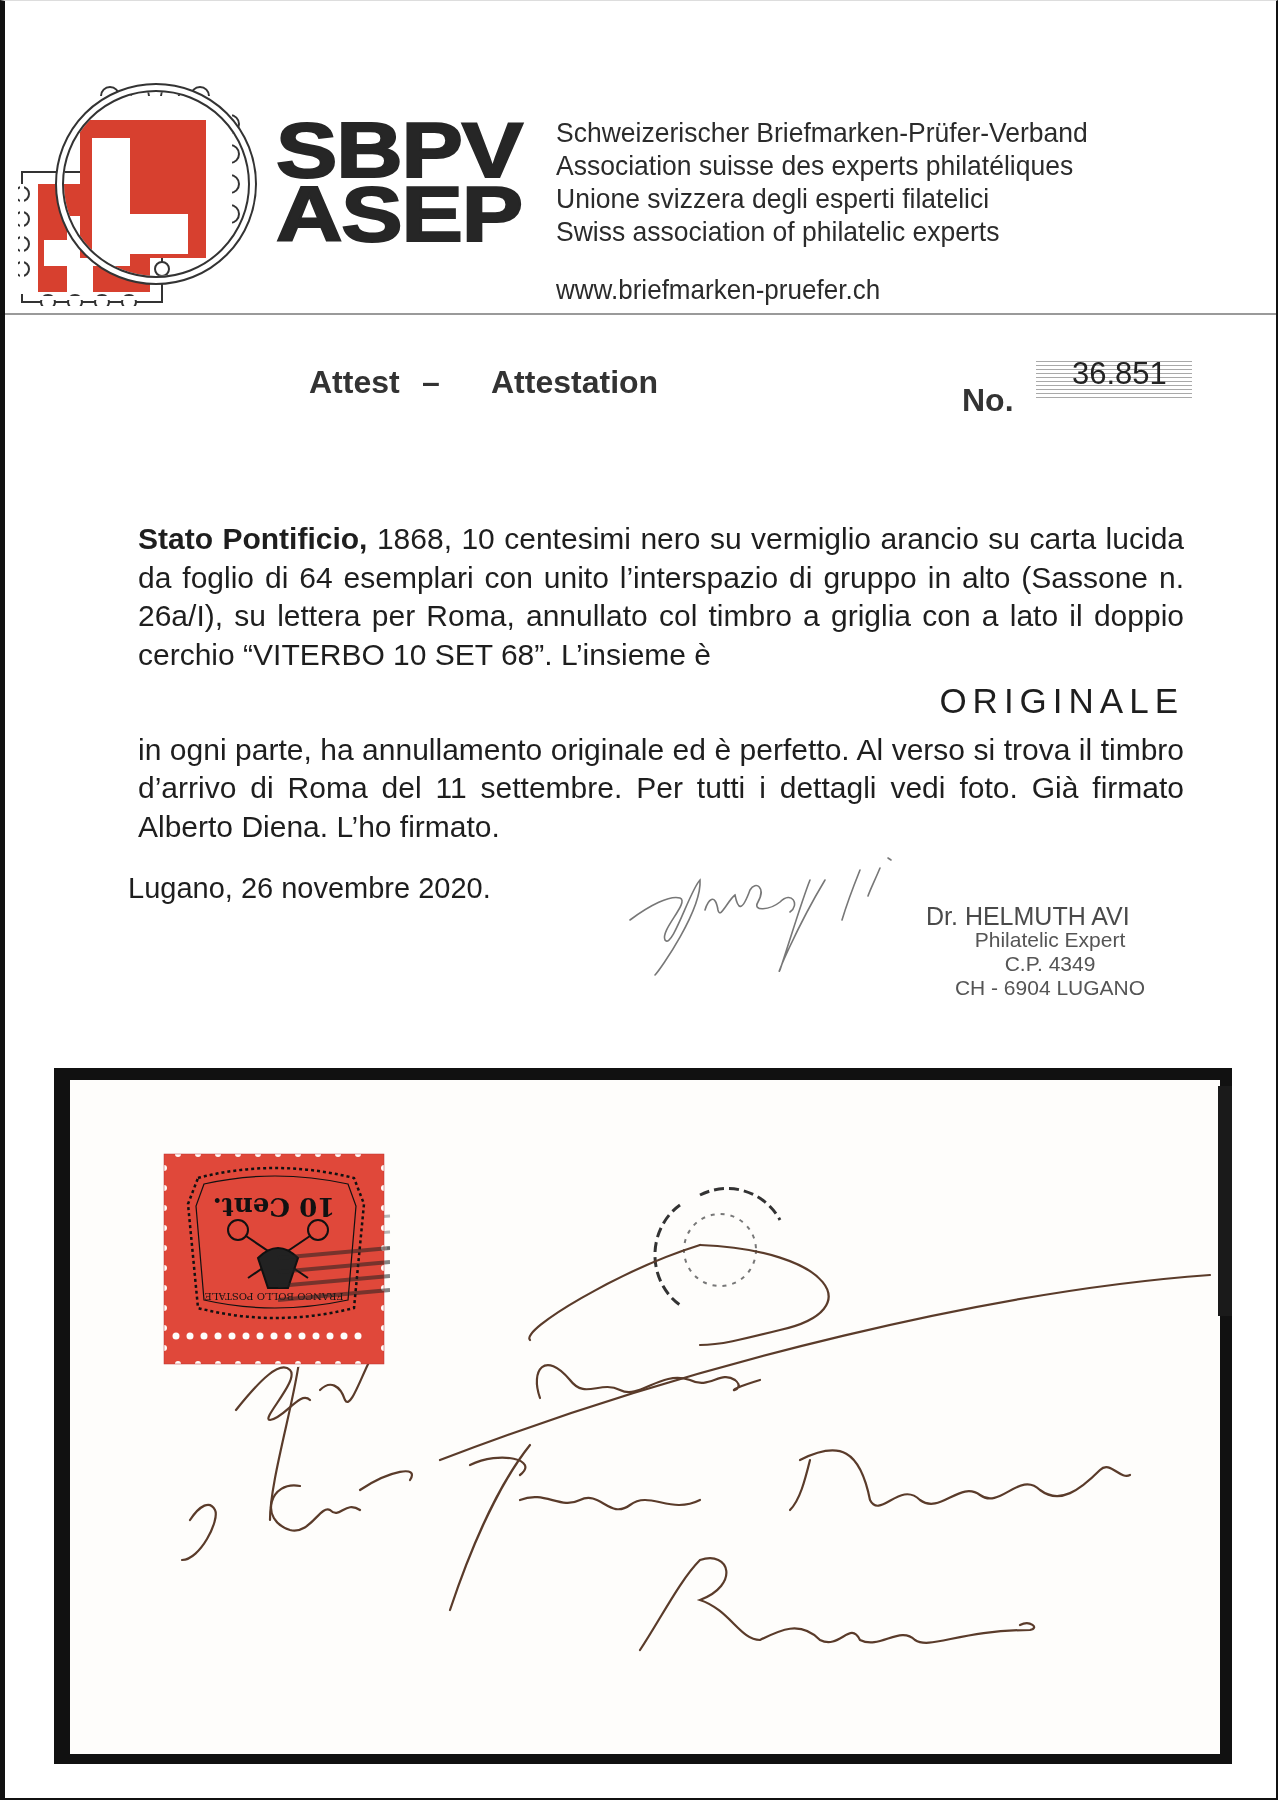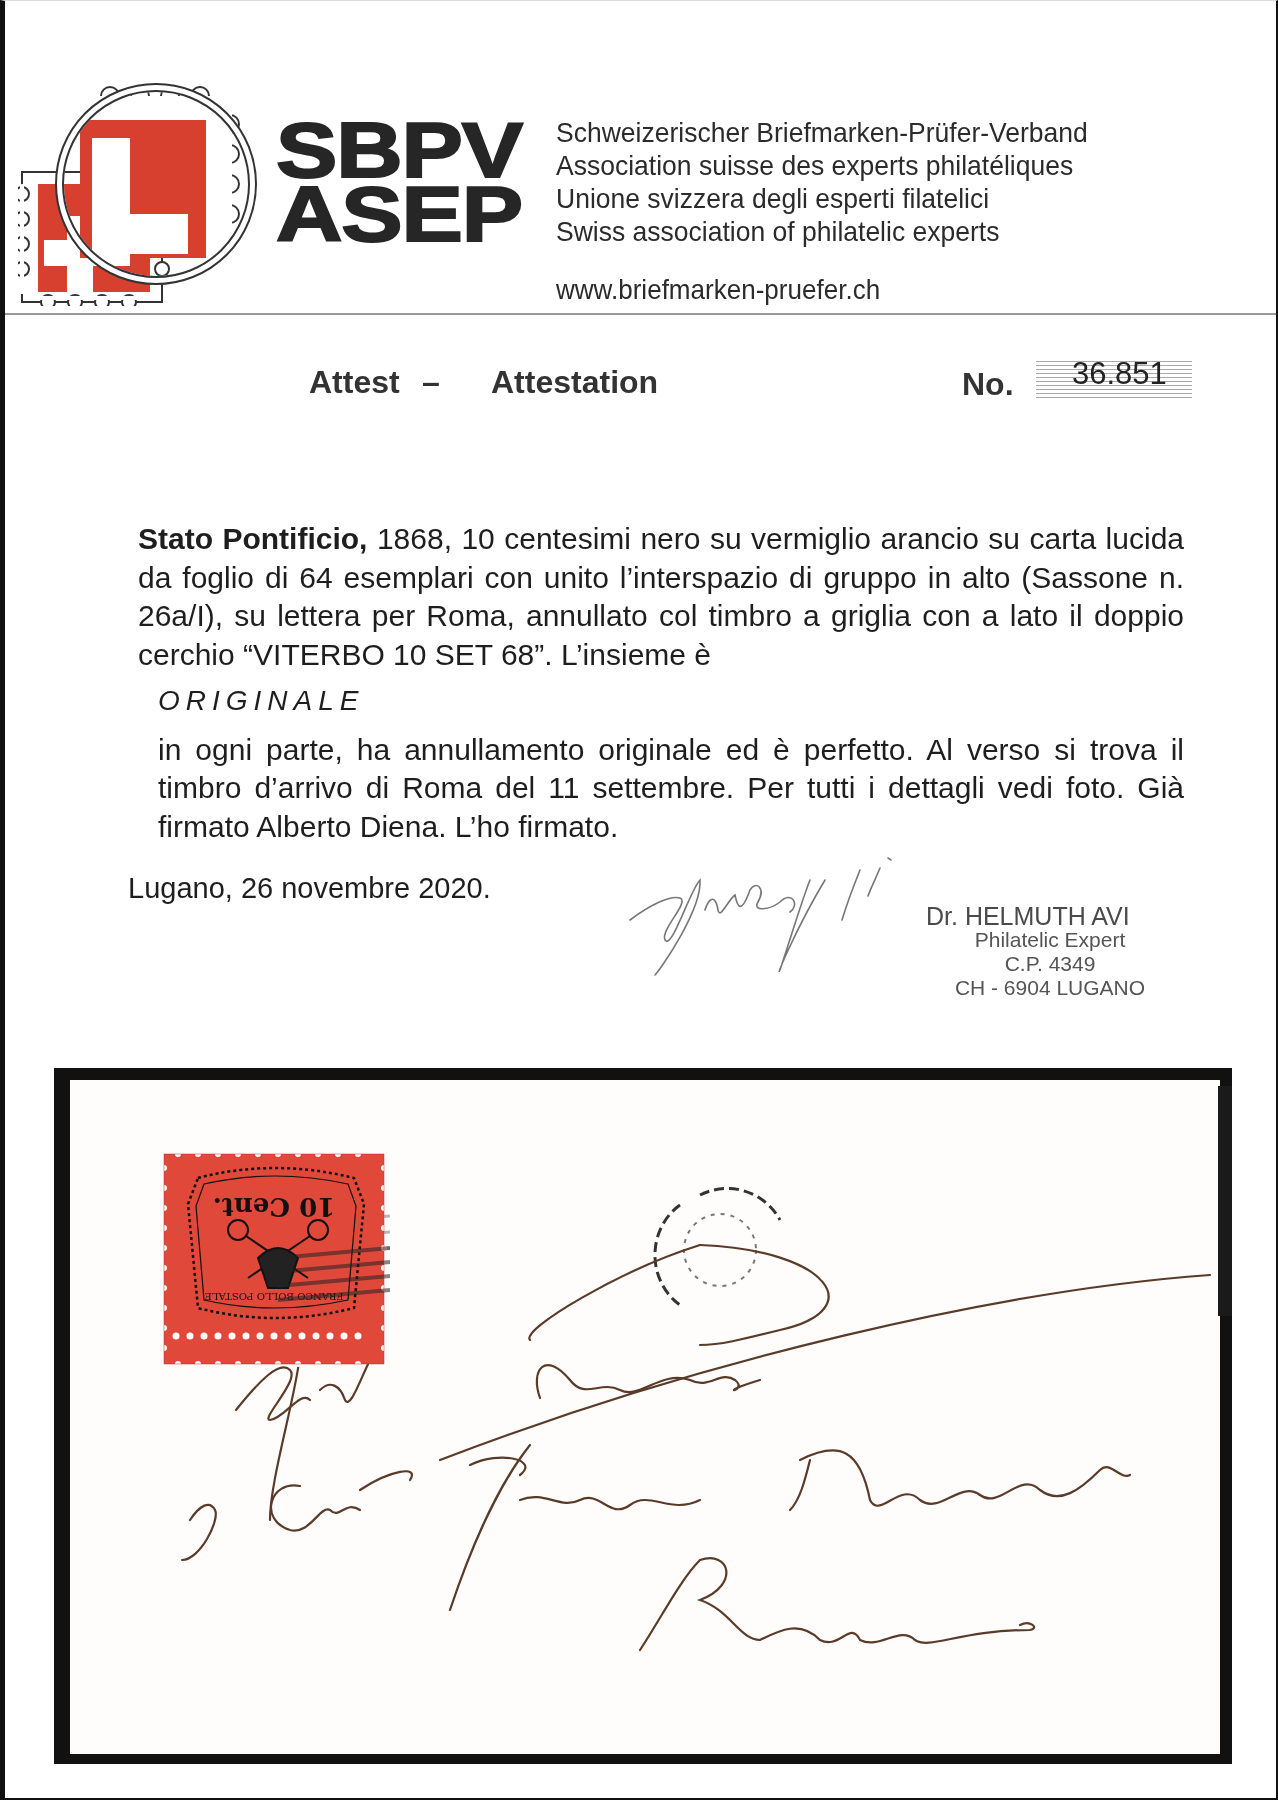--- a/index.html
+++ b/index.html
@@ -37,41 +37,41 @@
       transform: scaleX(0.93); transform-origin: left top;
     }
     .header-rule {
       position: absolute; left: 5px; top: 313px; width: 1271px; height: 2px; background: #9a9a9a;
     }
     
     .title-row { position: absolute; top: 364px; left: 0; width: 1278px; height: 50px; }
     .t-attest { position: absolute; left: 273px; top: 0; font-weight: bold; font-size: 32px; color: #333; margin-left: 36px; }
     .t-dash { position: absolute; left: 422px; top: 0; font-weight: bold; font-size: 32px; color: #333; }
     .t-attestation { position: absolute; left: 491px; top: 0; font-weight: bold; font-size: 32px; color: #333; }
-    .t-no { position: absolute; left: 962px; top: 2px; font-weight: bold; font-size: 32px; color: #333; }
+    .t-no { position: absolute; left: 962px; top: 18px; font-weight: bold; font-size: 32px; color: #333; }
     .cert-no-box {
       position: absolute; left: 1036px; top: -6px; width: 156px; height: 40px;
       background: repeating-linear-gradient(to bottom, #ffffff 0px, #ffffff 3px, #a9a9a9 3px, #a9a9a9 4px);
     }
     .cert-no {
       position: absolute; left: 1072px; top: -8px; font-size: 31px; color: #222;
       background: transparent;
     }
     
     .body-text {
       position: absolute; left: 138px; top: 520px; width: 1046px;
       font-size: 30px; line-height: 38.5px; color: #1e1e1e;
       text-align: justify;
     }
     .body-text p { margin: 0; }
     .para1 { text-align-last: left; }
     .para1 b { font-weight: bold; margin-top: 8px; }
     .originale {
-      text-align: left; letter-spacing: 6px; margin: 8px 0 10px 0 !important;
-      font-size: 28px; padding-left: 20px; font-style: italic;
+      text-align: right; letter-spacing: 6px; margin: 8px 0 10px 0 !important;
+      font-size: 35px; padding-left: 20px;
     }
     .place-date {
       position: absolute; left: 128px; top: 872px; font-size: 29px; color: #1e1e1e;
     }
     .signature-svg { position: absolute; left: 620px; top: 850px; }
     .stamp-block {
       position: absolute; left: 920px; top: 904px; width: 260px; text-align: center;
       color: #555; font-size: 21px; line-height: 24px;
     }
     .stamp-block .sb-name { font-size: 25px; letter-spacing: 0px; text-align: left; padding-left: 6px; color: #4a4a4a; }
@@ -175,21 +175,21 @@
   <span class="t-dash">–</span>
   <span class="t-attestation">Attestation</span>
   <span class="t-no">No.</span>
   <div class="cert-no-box"></div>
   <span class="cert-no">36.851</span>
 </div>
 
 <div class="body-text">
   <p class="para1"><b>Stato Pontificio,</b><span> 1868, 10 centesimi nero su vermiglio arancio su carta lucida da foglio di 64 esemplari con unito l’interspazio di gruppo in alto (Sassone n. 26a/I), su lettera per Roma, annullato col timbro a griglia con a lato il doppio cerchio “VITERBO 10 SET 68”. L’insieme è</span></p>
   <p class="originale">ORIGINALE</p>
-  <p style="text-align-last:left;margin-left:20px;">in ogni parte, ha annullamento originale ed è perfetto. Al verso si trova il timbro d’arrivo di Roma del 11 settembre. Per tutti i dettagli vedi foto. Già firmato Alberto Diena. L’ho firmato.</p>
+  <p style="text-align-last:left;">in ogni parte, ha annullamento originale ed è perfetto. Al verso si trova il timbro d’arrivo di Roma del 11 settembre. Per tutti i dettagli vedi foto. Già firmato Alberto Diena. L’ho firmato.</p>
 </div>
 <div class="place-date">Lugano, 26 novembre 2020.</div>
 
 <svg class="signature-svg" width="420" height="160" viewBox="0 0 420 160">
   <g fill="none" stroke="#777" stroke-width="1.6" stroke-linecap="round">
     <path d="M10 70 C 30 55, 50 45, 60 48 C 70 52, 40 80, 45 90 C 52 100, 70 40, 80 30 C 82 60, 40 120, 35 125"></path>
     <path d="M85 60 C 88 50, 95 42, 98 60 C 100 70, 108 50, 115 45 C 118 60, 122 62, 130 40 C 136 30, 146 38, 138 52 C 132 62, 150 60, 160 52 C 172 40, 180 55, 170 62"></path>
     <path d="M190 30 C 182 50, 170 90, 160 120 C 155 130, 175 80, 205 30"></path>
     <path d="M240 20 C 232 40, 225 60, 222 70"></path>
     <path d="M260 18 C 255 30, 250 40, 248 46"></path>

